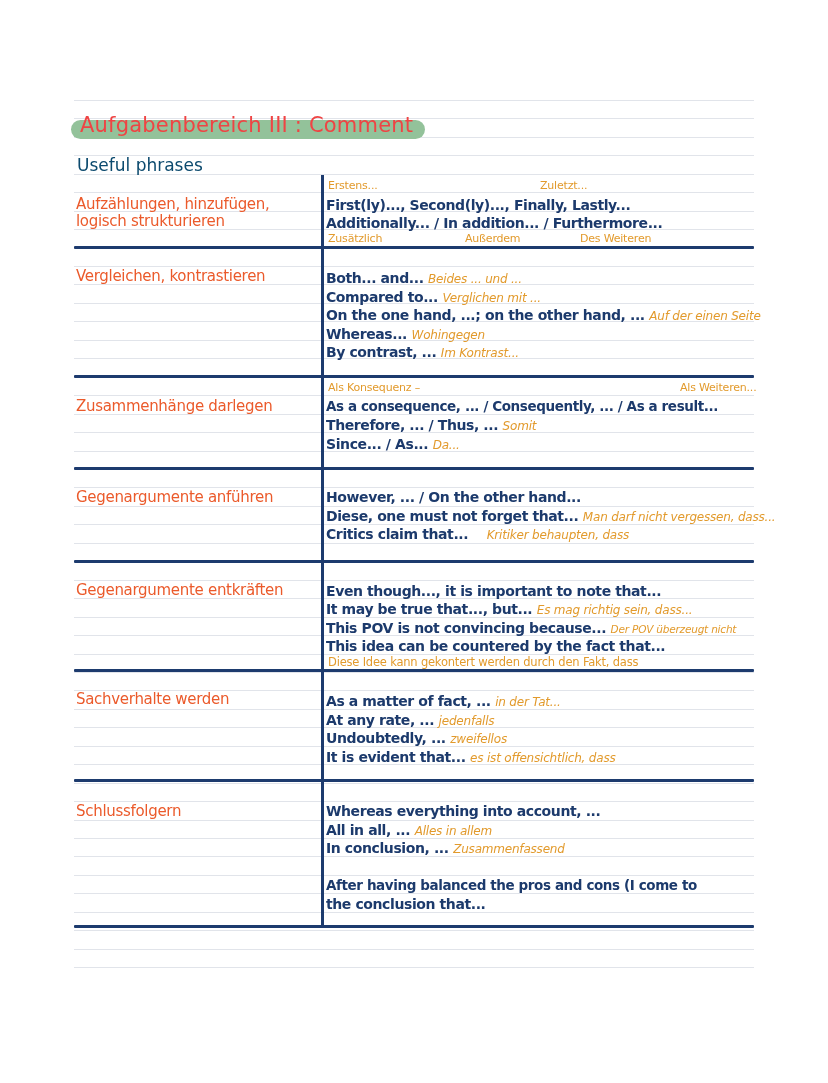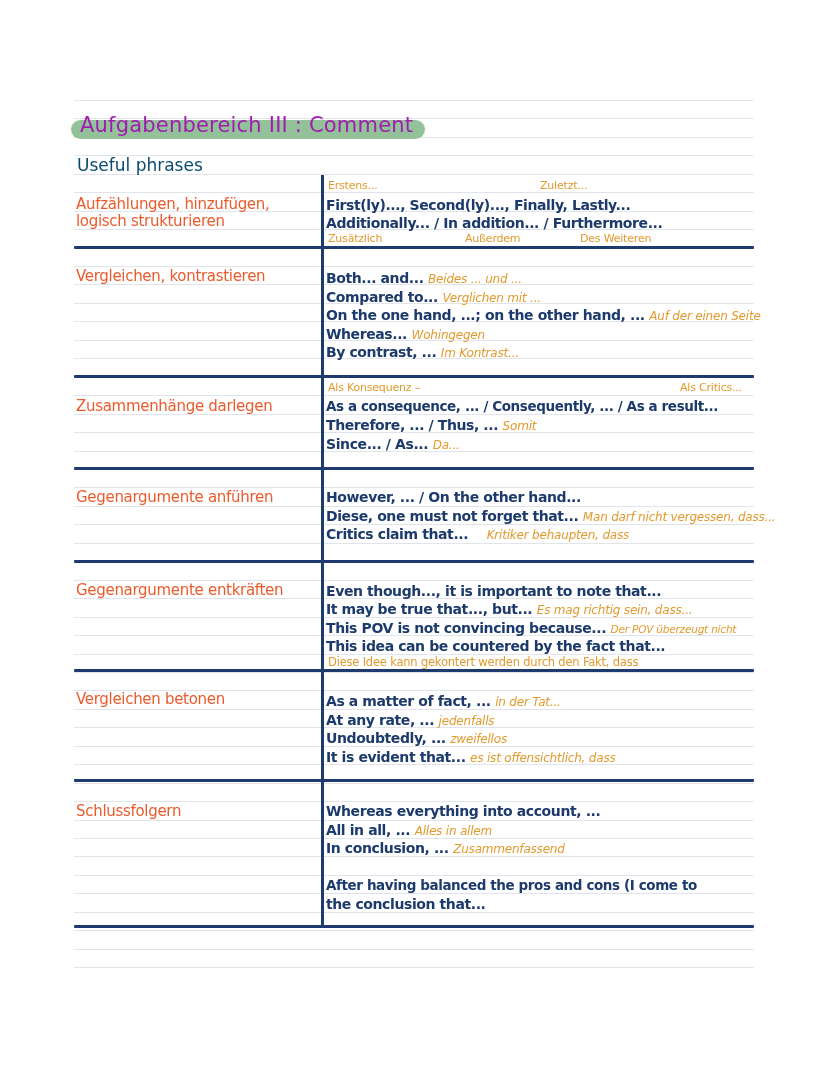--- a/index.html
+++ b/index.html
@@ -4,21 +4,21 @@
 <style>
   html, body { margin: 0; padding: 0; background: #ffffff; }
   body { width: 828px; height: 1083px; position: relative; overflow: hidden;
          font-family: "DejaVu Sans", sans-serif; }
   .page { position: absolute; left: 0; top: 0; width: 828px; height: 1083px; }
   .rule { position: absolute; left: 74px; width: 680px; height: 1px; background: #e1e4ea; }
   .thick { position: absolute; left: 74px; width: 680px; height: 3px; background: #1d3b6e; border-radius: 1px; }
   .vline { position: absolute; left: 321px; top: 175px; width: 3px; height: 753px; background: #1d3b6e; }
   .title-hl { position: absolute; left: 71px; top: 120px; width: 354px; height: 19px;
               background: #93c29a; border-radius: 10px; }
-  .title { position: absolute; left: 80px; top: 113px; font-size: 21px; color: #a21caf;
+  .title { position: absolute; left: 80px; top: 113px; font-size: 21px; color: #ef4444;
            font-family: "DejaVu Sans", sans-serif; letter-spacing: 0.2px; white-space: nowrap; }
   .subtitle { position: absolute; left: 77px; top: 155px; font-size: 17px; color: #0c4a6e;
               white-space: nowrap; }
   .cat { position: absolute; left: 76px; color: #eb5a2b; font-size: 15px; line-height: 17px;
          letter-spacing: -0.3px; }
   .ln { position: absolute; left: 326px; white-space: nowrap; font-size: 14px; line-height: 16px;
         color: #1c3a6c; font-weight: bold; letter-spacing: -0.4px; }
   .note { color: #e29a2c; font-weight: normal; font-style: italic; font-size: 12px; letter-spacing: -0.2px; }
   .noteline { position: absolute; white-space: nowrap; color: #e29a2c; 
               font-size: 11px; line-height: 12px; letter-spacing: -0.2px; }
@@ -103,38 +103,38 @@
 
   <div class="cat" style="top:268px;">Vergleichen, kontrastieren</div>
   <div class="ln" style="top:270px;"><span>Both... and...</span> <span class="note">Beides ... und ...</span></div>
   <div class="ln" style="top:289px;"><span>Compared to...</span> <span class="note">Verglichen mit ...</span></div>
   <div class="ln" style="top:307px;"><span>On the one hand, ...; on the other hand, ...</span> <span class="note">Auf der einen Seite</span></div>
   <div class="ln" style="top:326px;"><span>Whereas...</span> <span class="note">Wohingegen</span></div>
   <div class="ln" style="top:344px;"><span>By contrast, ...</span> <span class="note">Im Kontrast...</span></div>
 
   <div class="cat" style="top:398px;">Zusammenhänge darlegen</div>
   <div class="noteline" style="left:328px; top:382px;">Als Konsequenz –</div>
-  <div class="noteline" style="left:680px; top:382px;">Als Critics...</div>
+  <div class="noteline" style="left:680px; top:382px;">Als Weiteren...</div>
   <div class="ln" style="top:398px; font-size:13.5px;"><span>As a consequence, ... / Consequently, ... / As a result...</span></div>
   <div class="ln" style="top:417px;"><span>Therefore, ... / Thus, ...</span> <span class="note">Somit</span></div>
   <div class="ln" style="top:436px;"><span>Since... / As...</span> <span class="note">Da...</span></div>
 
   <div class="cat" style="top:489px;">Gegenargumente anführen</div>
   <div class="ln" style="top:489px;"><span>However, ... / On the other hand...</span></div>
   <div class="ln" style="top:508px;"><span>Diese, one must not forget that...</span> <span class="note">Man darf nicht vergessen, dass...</span></div>
   <div class="ln" style="top:526px;"><span>Critics claim that...</span> <span class="note" style="margin-left:14px">Kritiker behaupten, dass</span></div>
 
   <div class="cat" style="top:582px;">Gegenargumente entkräften</div>
   <div class="ln" style="top:583px;"><span>Even though..., it is important to note that...</span></div>
   <div class="ln" style="top:601px;"><span>It may be true that..., but...</span> <span class="note">Es mag richtig sein, dass...</span></div>
   <div class="ln" style="top:620px;"><span>This POV is not convincing because...</span> <span class="note" style="font-size:10.5px">Der POV überzeugt nicht</span></div>
   <div class="ln" style="top:638px;"><span>This idea can be countered by the fact that...</span></div>
   <div class="noteline" style="left:328px; top:656px; font-size:11.5px;">Diese Idee kann gekontert werden durch den Fakt, dass</div>
 
-  <div class="cat" style="top:691px;">Vergleichen betonen</div>
+  <div class="cat" style="top:691px;">Sachverhalte werden</div>
   <div class="ln" style="top:693px;"><span>As a matter of fact, ...</span> <span class="note">in der Tat...</span></div>
   <div class="ln" style="top:712px;"><span>At any rate, ...</span> <span class="note">jedenfalls</span></div>
   <div class="ln" style="top:730px;"><span>Undoubtedly, ...</span> <span class="note">zweifellos</span></div>
   <div class="ln" style="top:749px;"><span>It is evident that...</span> <span class="note">es ist offensichtlich, dass</span></div>
 
   <div class="cat" style="top:803px;">Schlussfolgern</div>
   <div class="ln" style="top:803px;"><span>Whereas everything into account, ...</span></div>
   <div class="ln" style="top:822px;"><span>All in all, ...</span> <span class="note">Alles in allem</span></div>
   <div class="ln" style="top:840px;"><span>In conclusion, ...</span> <span class="note">Zusammenfassend</span></div>
   <div class="ln" style="top:877px; font-size:13.5px;"><span>After having balanced the pros and cons (I come to</span></div>

